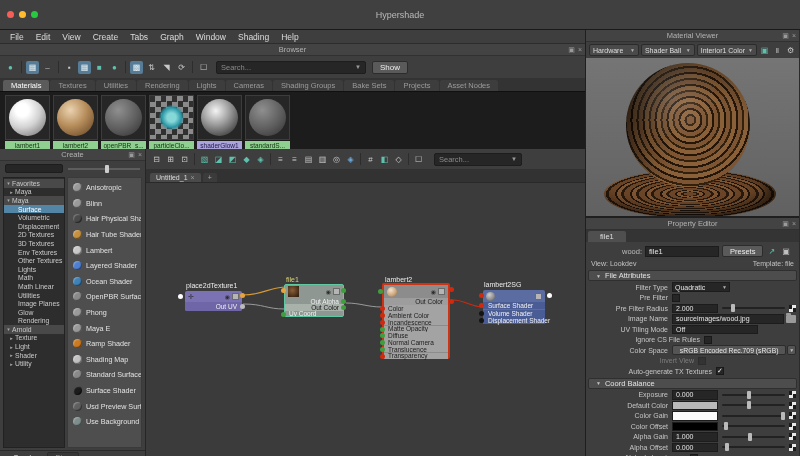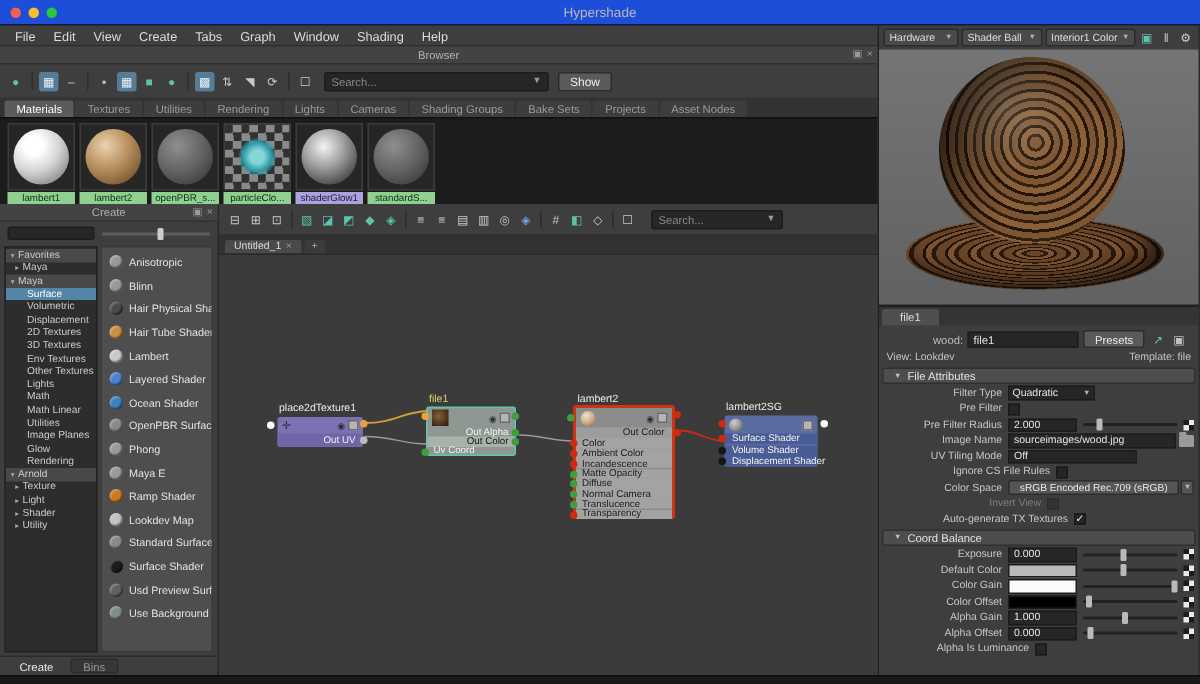--- a/index.html
+++ b/index.html
@@ -1,20 +1,20 @@
 <!DOCTYPE html>
 <html><head>
 <meta charset="utf-8">
 <style>
   * { box-sizing: border-box; margin: 0; padding: 0; }
   html,body { width:800px; height:456px; overflow:hidden; }
   body { background:#2b2b2b; font-family:"Liberation Sans", sans-serif; color:#ccc; font-size:8px; -webkit-font-smoothing:antialiased; }
 
   
-  .titlebar { height:17px; background:#1d4ed8; position:relative; display:flex; align-items:center; border-bottom:1px solid #1a1a1a; }
+  .titlebar { height:30px; background:#404040; position:relative; display:flex; align-items:center; border-bottom:1px solid #1a1a1a; }
   .lights { display:flex; gap:5px; padding-left:7px; z-index:2; }
   .light { width:7px; height:7px; border-radius:50%; }
   .light.red{background:#f55f57}.light.yellow{background:#febc2e}.light.green{background:#28c840}
   .win-title { position:absolute; left:0; right:0; text-align:center; font-size:9px; color:#b9b9b9; }
 
   .main { display:flex; height:433px; }
   .left-col { width:586px; display:flex; flex-direction:column; border-right:1px solid #1f1f1f; }
 
   
   .menubar { height:14px; background:#3e3e3e; display:flex; align-items:center; padding-left:4px; border-bottom:1px solid #2c2c2c; }
@@ -467,21 +467,21 @@
                 <span>Maya E</span>
               </div>
 
               <div class="shader-row">
                 <span class="shader-icon" style="background: rgb(204, 122, 34);"></span>
                 <span>Ramp Shader</span>
               </div>
 
               <div class="shader-row">
                 <span class="shader-icon" style="background: rgb(194, 194, 194);"></span>
-                <span>Lookdev Map</span>
+                <span>Shading Map</span>
               </div>
 
               <div class="shader-row">
                 <span class="shader-icon" style="background: rgb(138, 138, 138);"></span>
                 <span>Standard Surface</span>
               </div>
 
               <div class="shader-row">
                 <span class="shader-icon" style="background: rgb(28, 28, 28);"></span>
                 <span>Surface Shader</span>
@@ -673,20 +673,27 @@
               </div>
           </div>
         </div>
       </div>
     </div>
   </div>
 
   <div class="right-col">
 
     <div class="matviewer">
+      <div class="panel-head">
+        <span>Material Viewer</span>
+        <span class="head-icons">
+          <span>▣</span>
+          <span>×</span>
+        </span>
+      </div>
       <div class="mv-toolbar">
         <span class="dropdown" style="width:52px;">
           <span>Hardware</span>
             <span class="dd-caret">▼</span>
         </span>
         <span class="dropdown" style="width:56px;">
           <span>Shader Ball</span>
             <span class="dd-caret">▼</span>
         </span>
         <span class="dropdown" style="flex:1;">
@@ -697,20 +704,27 @@
         <span class="mv-icon">‖</span>
         <span class="mv-icon">⚙</span>
       </div>
       <div class="mv-view">
         <div class="sb-base"></div>
         <div class="sb-sphere"></div>
       </div>
     </div>
 
     <div class="propeditor">
+      <div class="panel-head">
+        <span>Property Editor</span>
+        <span class="head-icons">
+          <span>▣</span>
+          <span>×</span>
+        </span>
+      </div>
       <div class="pe-tabs">
         <span class="pe-tab">file1</span>
       </div>
       <div class="pe-file-row">
         <span class="pe-lbl">wood:</span>
         <span class="field pe-file-field">file1</span>
         <span class="presets-btn">Presets</span>
         <span class="pe-icon teal">↗</span>
         <span class="pe-icon">▣</span>
       </div>

